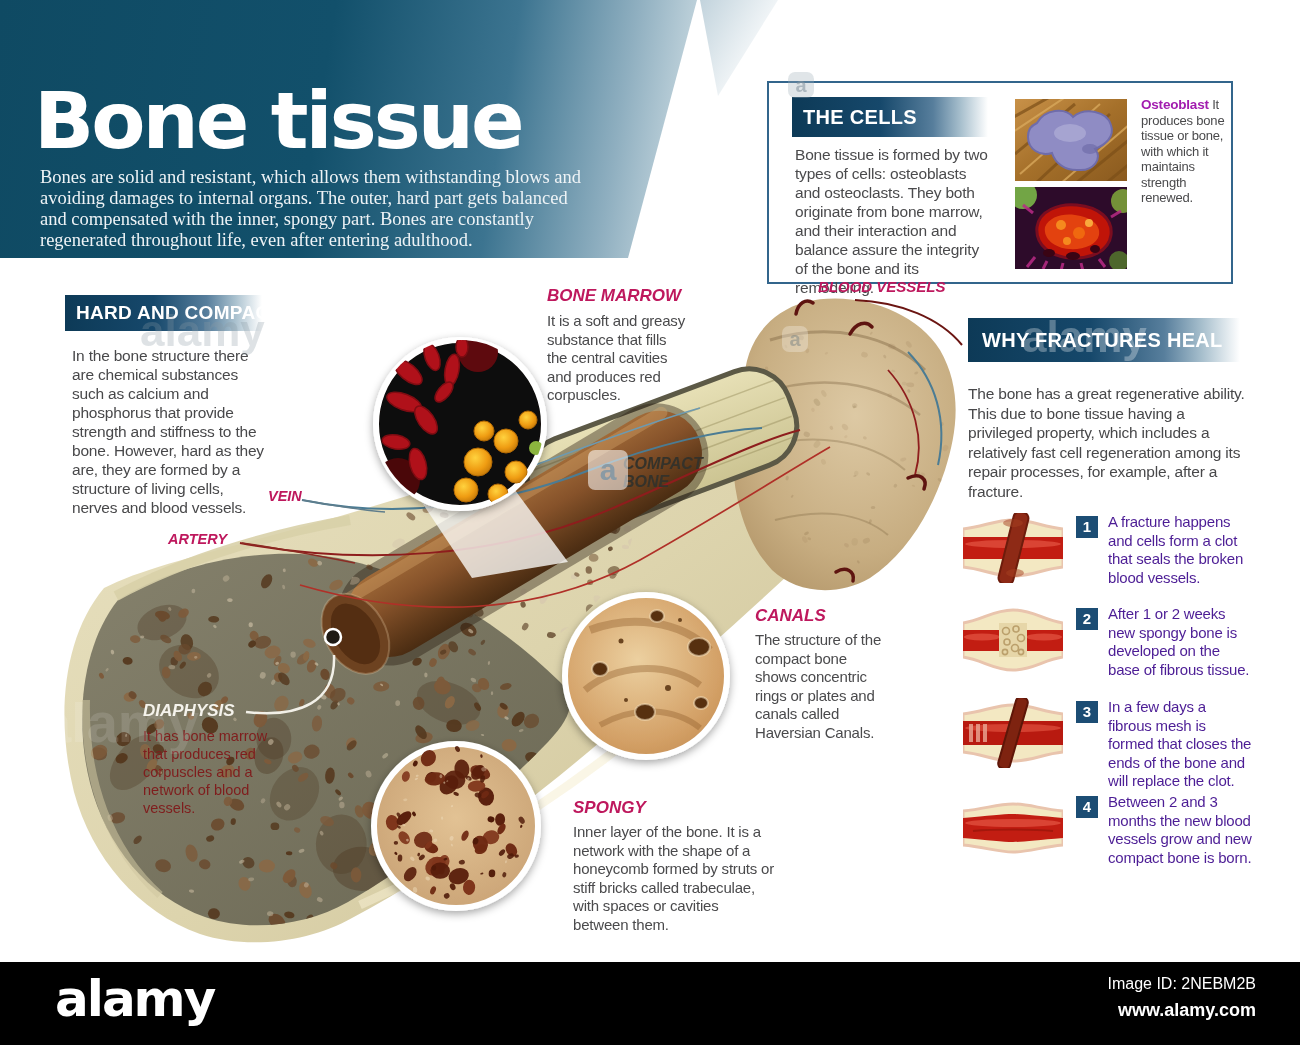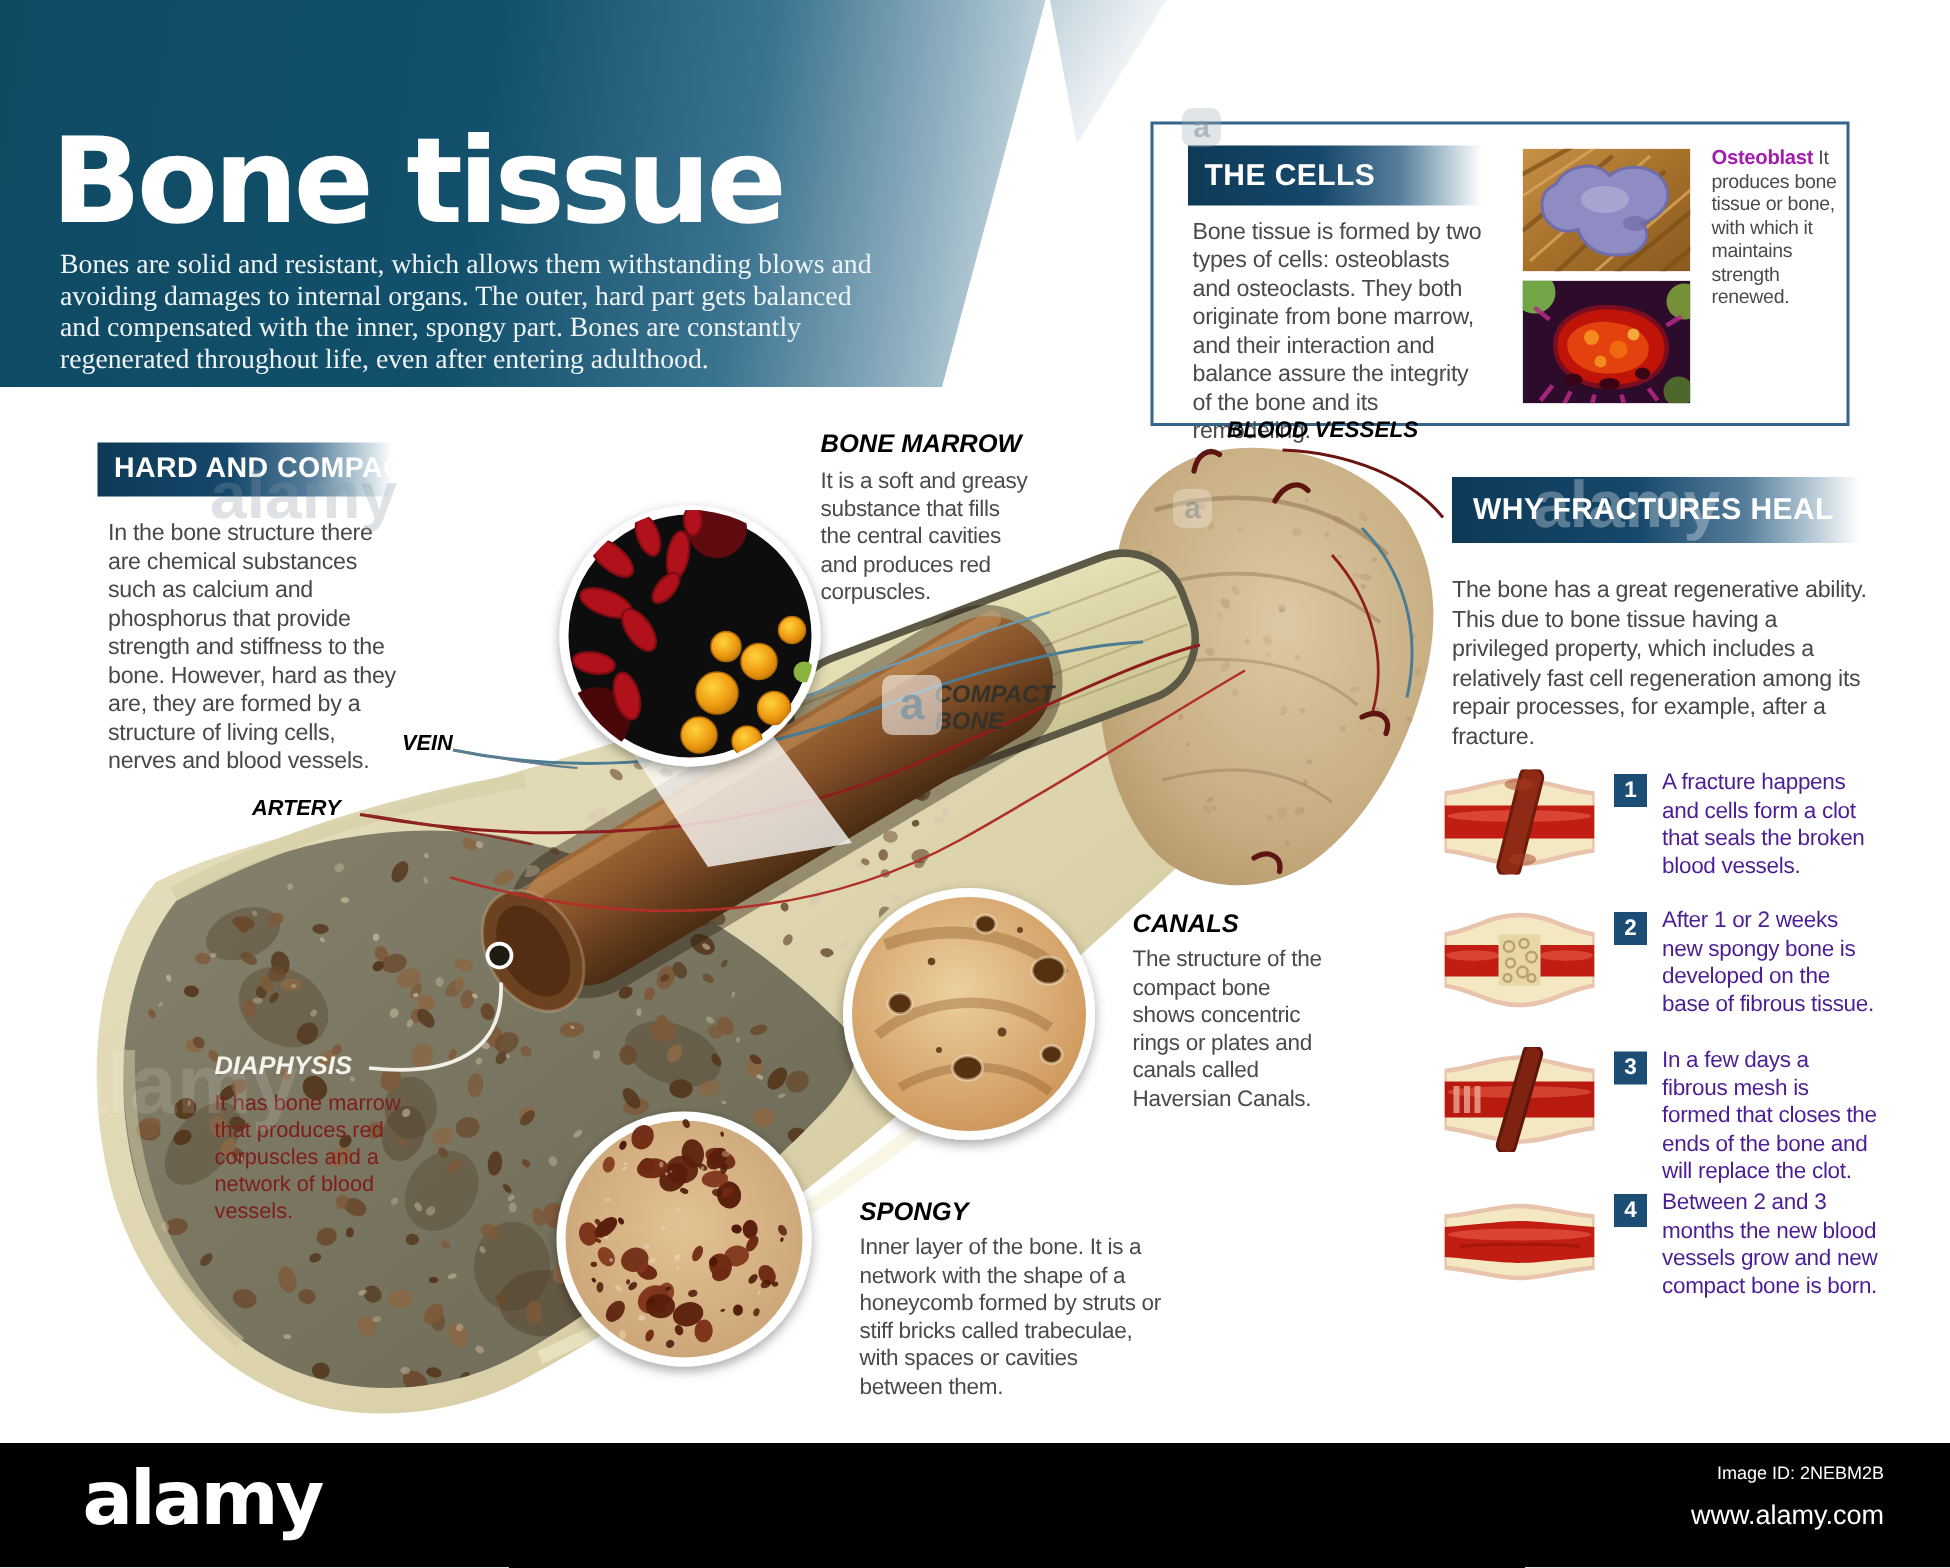--- a/index.html
+++ b/index.html
@@ -39,37 +39,37 @@
   .heal-banner .banner-text{padding-left:14px;}
   .heal-body{left:968px;top:384px;width:284px;font-size:15.5px;line-height:19.5px;letter-spacing:-.2px;}
 
   .step-row{left:963px;width:290px;height:80px;}
   .step-badge{position:absolute;left:113px;top:3px;width:22px;height:22px;background:#1c4d74;
     color:#fff;font-weight:700;font-size:15px;text-align:center;line-height:22px;}
   .step-text{position:absolute;left:145px;top:0;width:145px;font-size:15px;line-height:18.5px;letter-spacing:-.2px;color:#4c1d95;}
   .step-art{position:absolute;left:0;top:0;width:100px;height:70px;}
 
   
-  .lbl{font-style:italic;font-weight:700;color:#000000;letter-spacing:0;}
+  .lbl{font-style:italic;font-weight:700;color:#be185d;letter-spacing:0;}
   .lbl-big{font-size:17px;}
   .lbl-small{font-size:14.5px;}
   .cap-body{font-size:15px;line-height:18.5px;letter-spacing:-.2px;color:#4a4a4c;}
   .diaph-body{font-size:14.5px;line-height:18px;color:#7f1d1d;}
 
   
   .wm{font-weight:700;color:#8a9aa4;opacity:.28;pointer-events:none;}
   .wm-a{display:flex;align-items:center;justify-content:center;border-radius:7px;
     background:rgba(255,255,255,.55);color:#8a9aa4;font-weight:700;pointer-events:none;}
 
   
   .footer{left:0;top:962px;width:1300px;height:83px;background:#000;}
   .footer-logo{left:55px;top:8px;font-size:50px;font-weight:700;letter-spacing:-2px;color:#fff;
     font-family:"DejaVu Sans",sans-serif;}
-  .footer-id{right:44px;top:13px;font-size:12px;color:#fff;text-align:right;}
-  .footer-url{right:44px;top:38px;font-size:18px;font-weight:400;color:#fff;text-align:right;}
+  .footer-id{right:44px;top:13px;font-size:16px;color:#fff;text-align:right;}
+  .footer-url{right:44px;top:38px;font-size:18px;font-weight:700;color:#fff;text-align:right;}
 </style>
 </head>
 <body>
 
 <div class="page">
 
   <div class="abs title-block"></div>
   <div class="abs title-tail"></div>
   <h1 class="abs main-title">Bone tissue</h1>
   <p class="abs intro">Bones are solid and resistant, which allows them withstanding blows and avoiding damages to internal organs. The outer, hard part gets balanced and compensated with the inner, spongy part. Bones are constantly regenerated throughout life, even after entering adulthood.</p>

